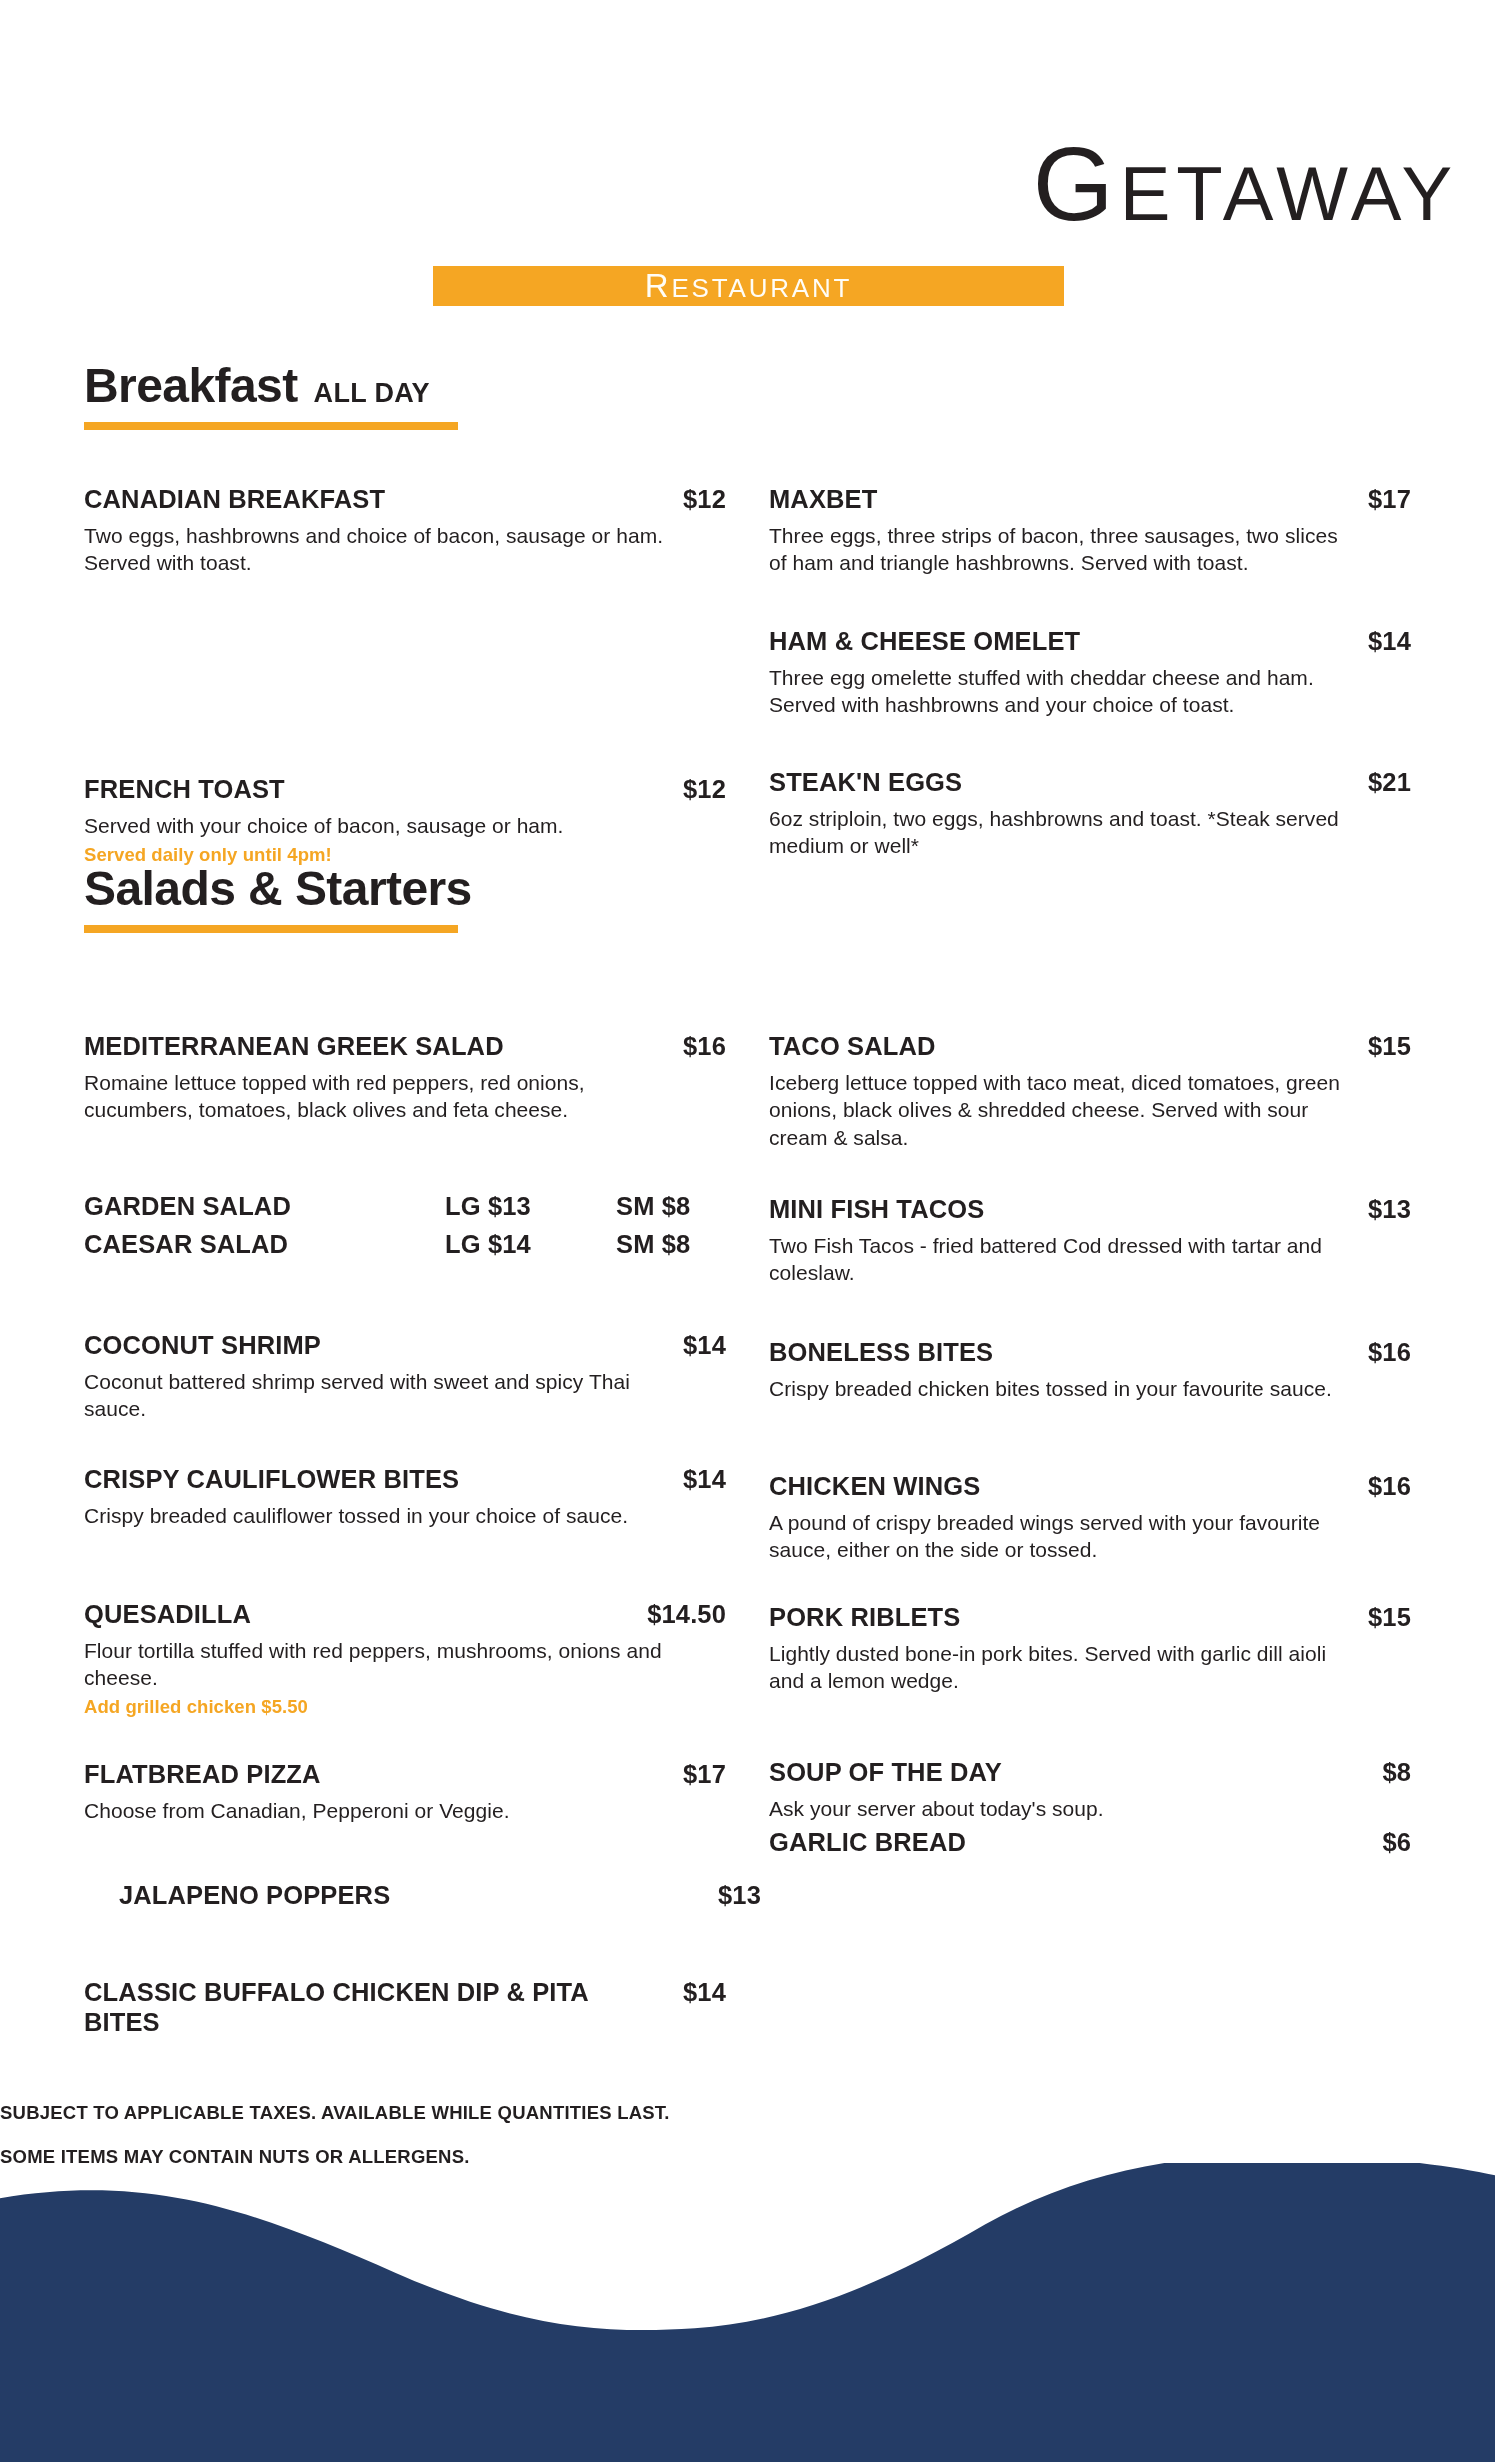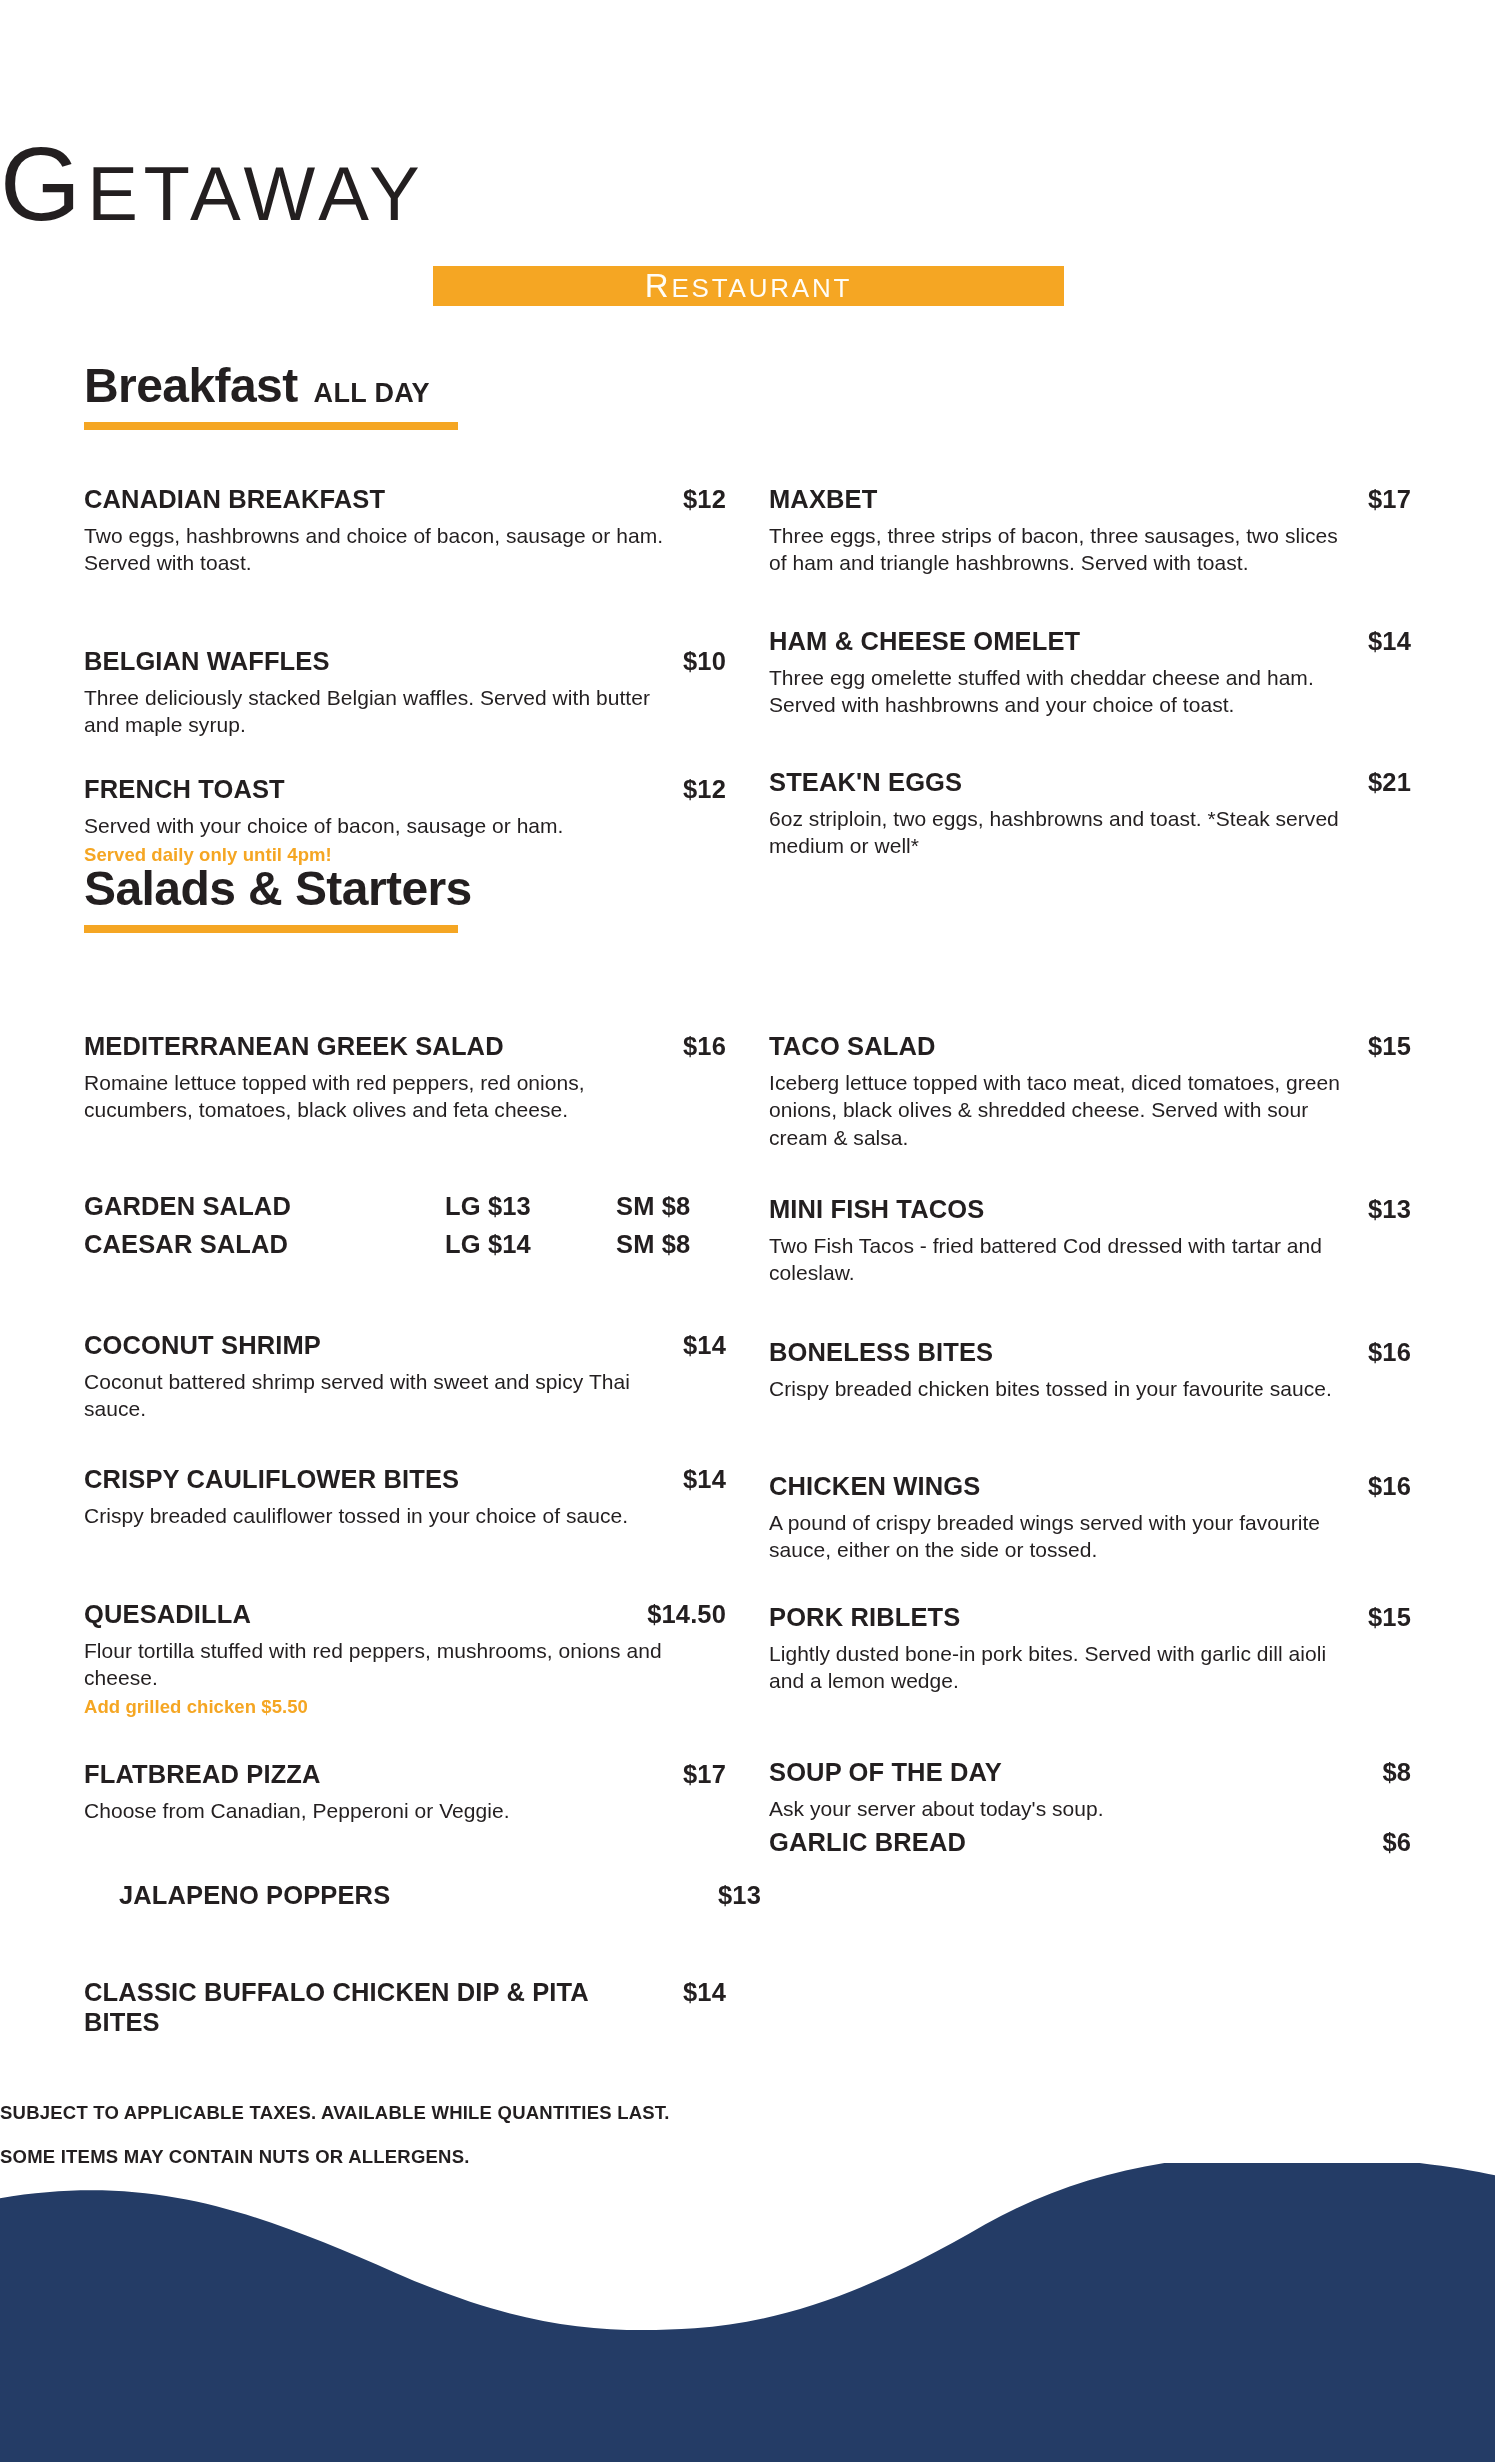--- a/index.html
+++ b/index.html
@@ -18,23 +18,23 @@
     width: 1495px;
     height: 2462px;
     overflow: hidden;
     background: #ffffff;
   }
 
   
   .logo-block {
     position: absolute;
     top: 132px;
-    left: 0;
+    left: 10px;
     width: 1448px;
-    text-align: left;
+    text-align: right;
   }
   .logo-word {
     display: inline-block;
     color: #231f20;
     font-family: "Liberation Sans", sans-serif;
     font-weight: 400;
     letter-spacing: 0.085em;
     line-height: 1;
     white-space: nowrap;
   }
@@ -220,27 +220,20 @@
   </div>
 
   <div class="item col-left" style="top:484px;">
     <div class="item-head">
       <span class="item-name">CANADIAN BREAKFAST</span>
       <span class="item-price pos-left">$12</span>
     </div>
     <div class="item-desc">Two eggs, hashbrowns and choice of bacon, sausage or ham. Served with toast.</div>
   </div>
 
-  <div class="item col-left" style="top:646px;">
-    <div class="item-head">
-      <span class="item-name">BELGIAN WAFFLES</span>
-      <span class="item-price pos-left">$10</span>
-    </div>
-    <div class="item-desc">Three deliciously stacked Belgian waffles. Served with butter and maple syrup.</div>
-  </div>
 
   <div class="item col-left" style="top:774px;">
     <div class="item-head">
       <span class="item-name">FRENCH TOAST</span>
       <span class="item-price pos-left">$12</span>
     </div>
     <div class="item-desc">Served with your choice of bacon, sausage or ham.</div>
     <div class="item-note">Served daily only until 4pm!</div>
   </div>
 

